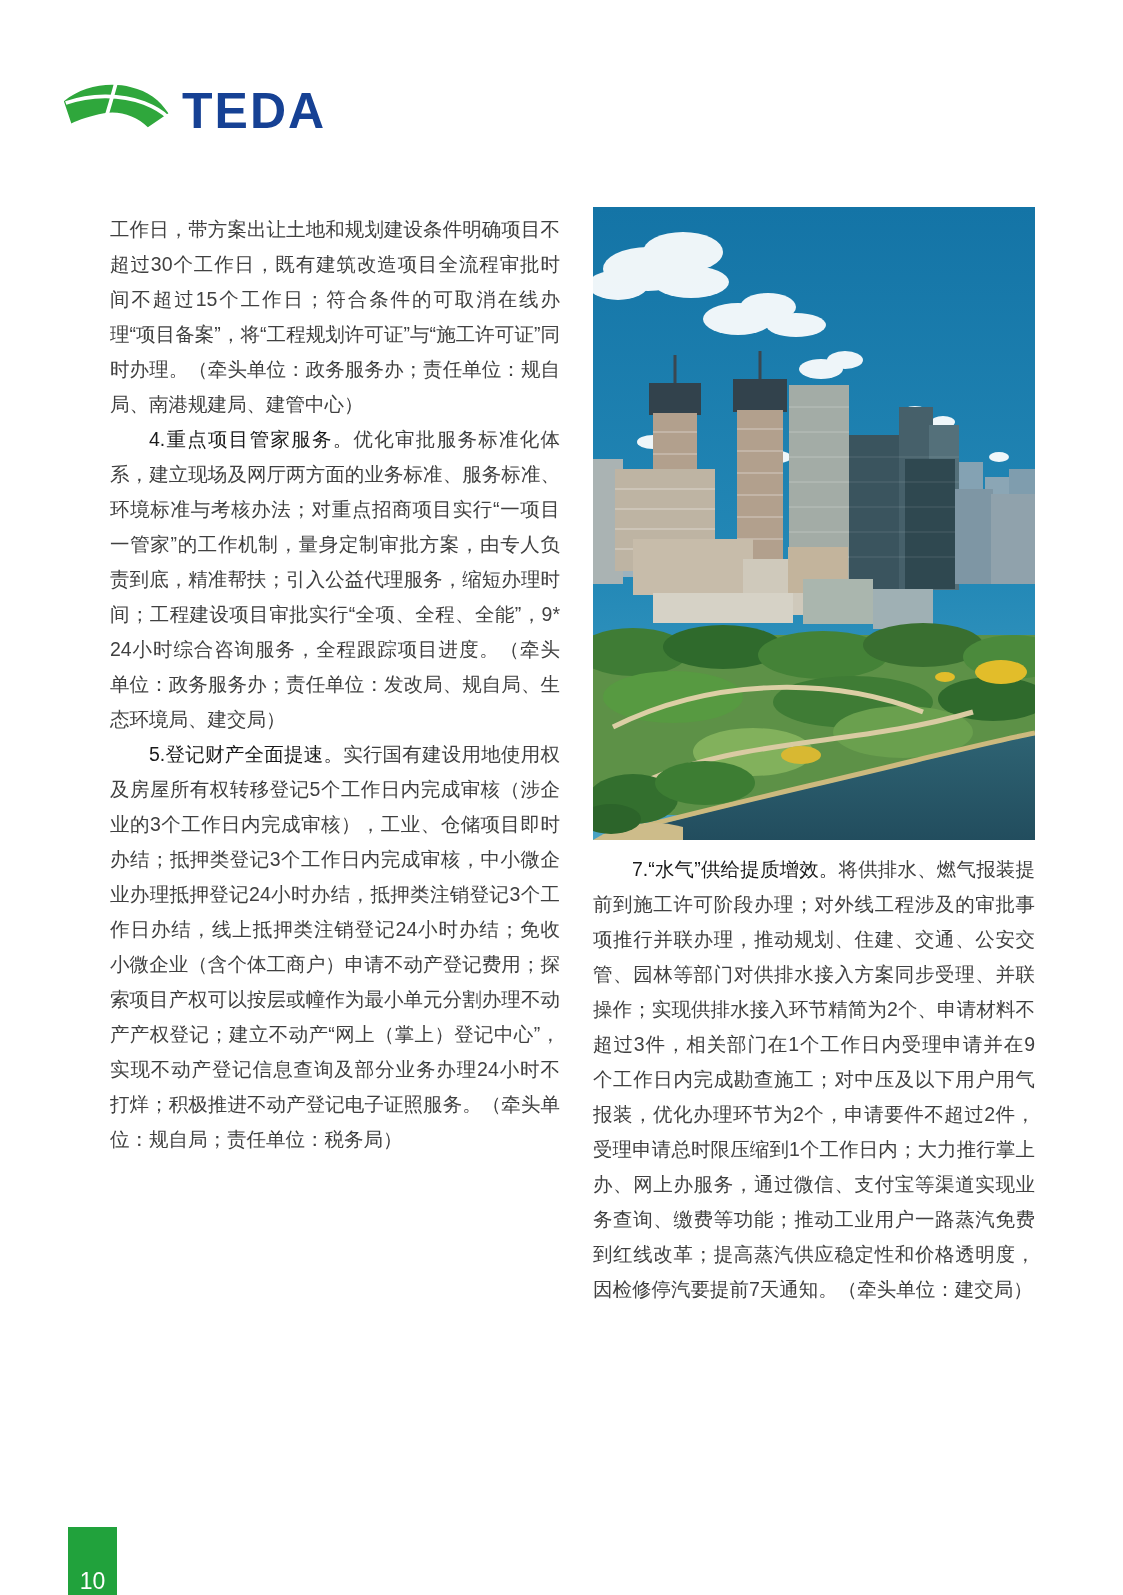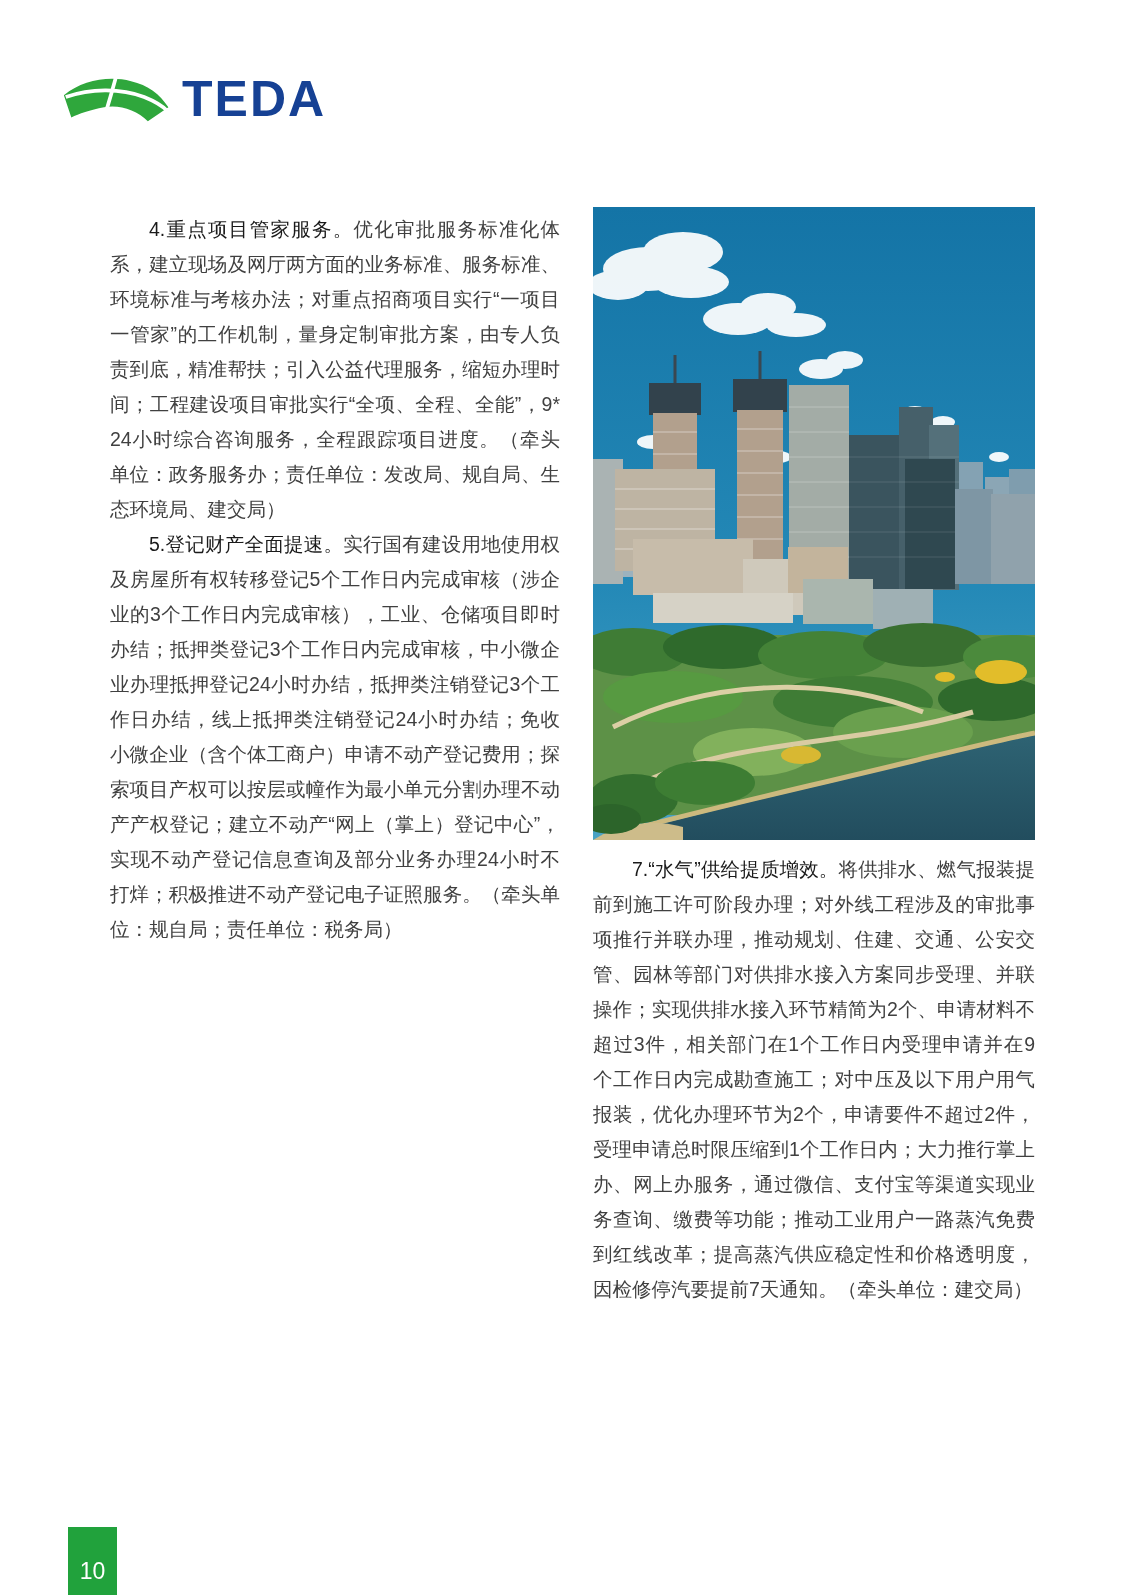--- a/index.html
+++ b/index.html
@@ -5,52 +5,53 @@
   html,body { margin:0; padding:0; }
   body {
     width:1123px; height:1595px; position:relative; background:#ffffff;
     overflow:hidden;
     font-family:"Liberation Sans","DejaVu Sans",sans-serif;
   }
   .logo { position:absolute; left:62px; top:70px; display:flex; align-items:center; gap:8px; }
   .logo-mark { width:112px; height:50px; }
   .logo-text {
     font-size:50px; font-weight:bold; color:#164194; letter-spacing:2px;
-    line-height:1; margin-top:4px;
+    line-height:1; margin-top:16px;
   }
   .col-left  { position:absolute; left:110px; top:212px; width:450px; }
   .photo-wrap{ position:absolute; left:593px; top:207px; width:442px; height:633px; overflow:hidden; }
   .photo-wrap svg { display:block; }
   .col-right { position:absolute; left:593px; top:852px; width:442px; }
   p.para {
     margin:0; font-size:19.5px; line-height:35px; color:#404040;
     text-align:justify; word-break:break-all;
   }
   p.para.indent { text-indent:2em; }
   .para-lead { color:#1a1a1a; font-weight:normal; }
   .pagenum {
     position:absolute; left:68px; top:1527px; width:49px; height:68px;
     background:#21a23c; color:#ffffff; font-size:23px;
     display:flex; justify-content:center; align-items:flex-end;
-    padding-bottom:10px; box-sizing:border-box;
+    box-sizing:border-box;
   }
 </style>
 </head>
 <body>
 
 <div class="logo">
   <svg class="logo-mark" viewBox="0 0 120 52" aria-hidden="true">
     <path d="M2,24 C22,8 50,3 74,9 C92,13 105,23 114,37 L92,52 C80,40 62,34 45,37 C30,40 18,44 10,48 Z" fill="#2fa73c"></path>
     <path d="M4,26 C30,17 62,16 88,26 C98,30 107,35 113,41" fill="none" stroke="#ffffff" stroke-width="4"></path>
     <path d="M58,4 C54,18 50,34 44,51" fill="none" stroke="#ffffff" stroke-width="4"></path>
   </svg>
   <div class="logo-text">TEDA</div>
 </div>
 
 <div class="col-left">
+  <p class="para"><strong class="para-lead"></strong><span class="para-text">工作日，带方案出让土地和规划建设条件明确项目不超过30个工作日，既有建筑改造项目全流程审批时间不超过15个工作日；符合条件的可取消在线办理“项目备案”，将“工程规划许可证”与“施工许可证”同时办理。（牵头单位：政务服务办；责任单位：规自局、南港规建局、建管中心）</span></p>
 
   <p class="para indent"><strong class="para-lead">4.重点项目管家服务。</strong><span class="para-text">优化审批服务标准化体系，建立现场及网厅两方面的业务标准、服务标准、环境标准与考核办法；对重点招商项目实行“一项目一管家”的工作机制，量身定制审批方案，由专人负责到底，精准帮扶；引入公益代理服务，缩短办理时间；工程建设项目审批实行“全项、全程、全能”，9*24小时综合咨询服务，全程跟踪项目进度。（牵头单位：政务服务办；责任单位：发改局、规自局、生态环境局、建交局）</span></p>
 
   <p class="para indent"><strong class="para-lead">5.登记财产全面提速。</strong><span class="para-text">实行国有建设用地使用权及房屋所有权转移登记5个工作日内完成审核（涉企业的3个工作日内完成审核），工业、仓储项目即时办结；抵押类登记3个工作日内完成审核，中小微企业办理抵押登记24小时办结，抵押类注销登记3个工作日办结，线上抵押类注销登记24小时办结；免收小微企业（含个体工商户）申请不动产登记费用；探索项目产权可以按层或幢作为最小单元分割办理不动产产权登记；建立不动产“网上（掌上）登记中心”，实现不动产登记信息查询及部分业务办理24小时不打烊；积极推进不动产登记电子证照服务。（牵头单位：规自局；责任单位：税务局）</span></p>
 
 </div>
 
 <div class="photo-wrap">
   <svg width="442" height="633" viewBox="0 0 442 633" aria-hidden="true">
     <defs>

